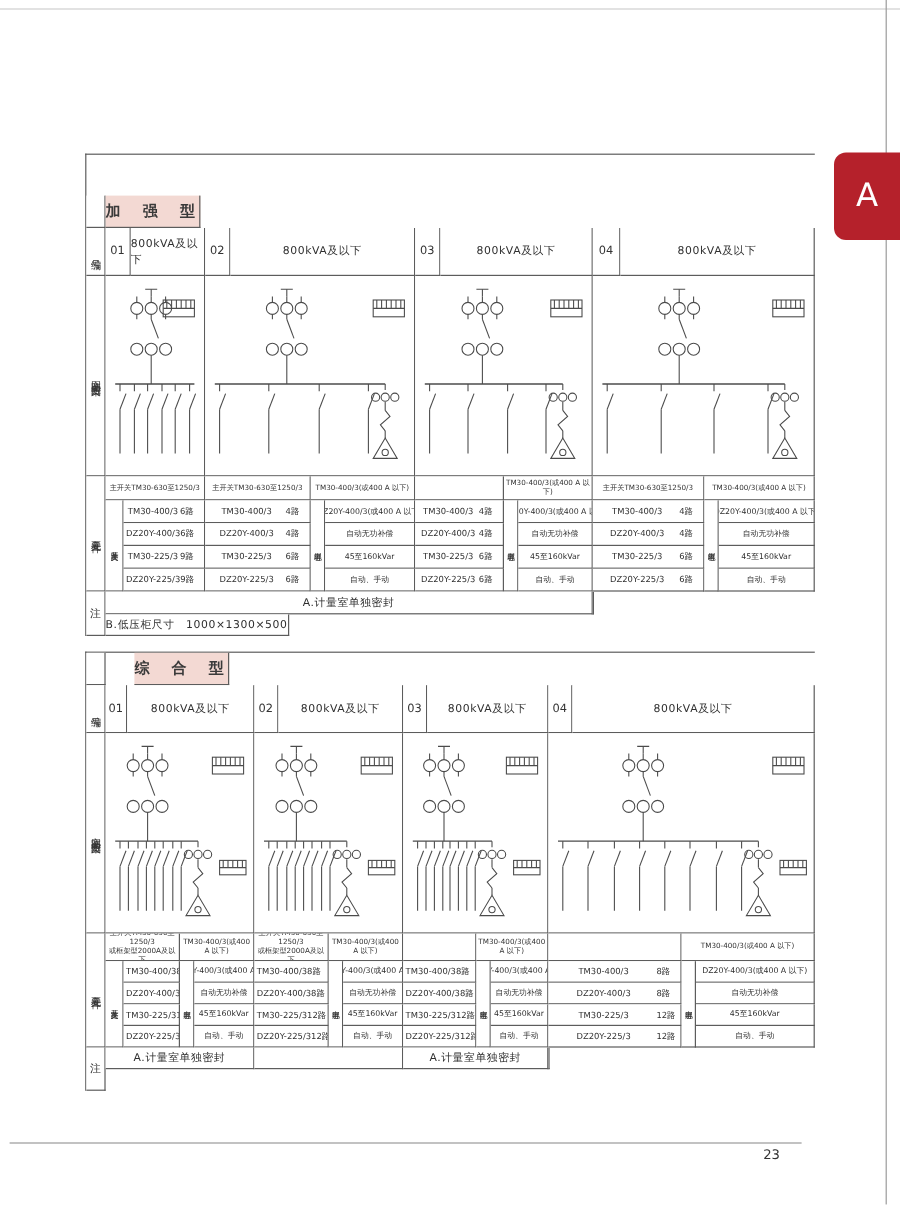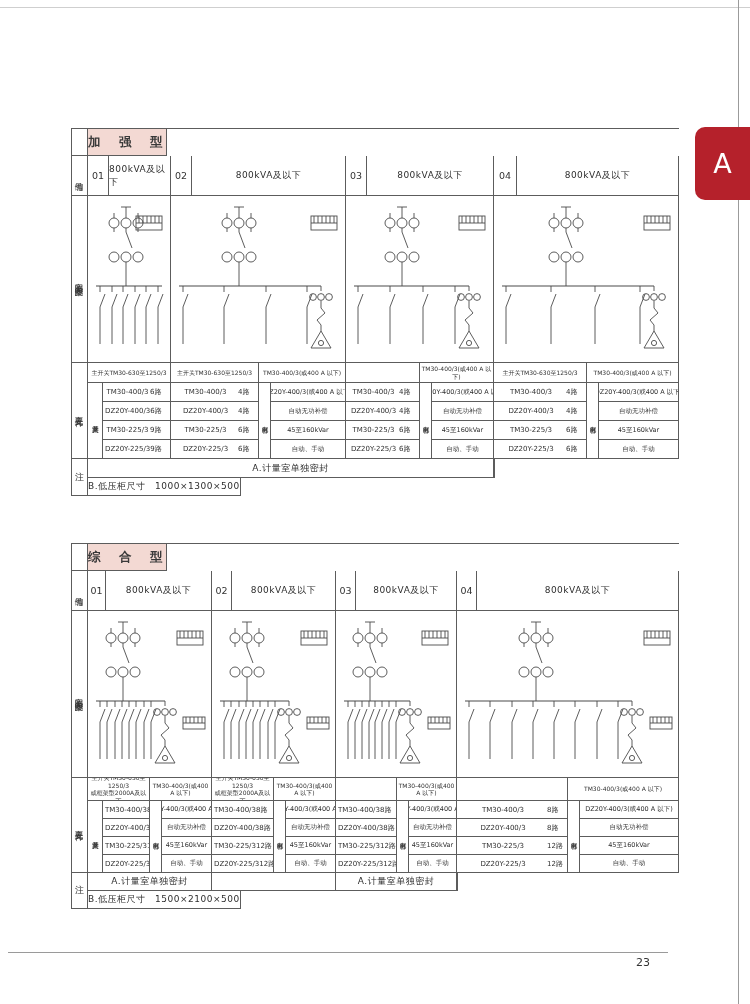--- a/index.html
+++ b/index.html
@@ -56,21 +56,21 @@
 
 <div class="page">
   <div class="top-hairline"></div>
   <div class="right-border"></div>
 
   <div class="side-tab" style="background: rgb(181, 33, 43);">
     <span>A</span>
   </div>
 
   <div id="table1" class="spec-table" style="top: 128px; width: 607px;">
-      <div class="row" style="height: 27px;">
+      <div class="row" style="height: 27px; margin-top: 34px;">
         <div class="cell" style="width: 16px;"></div>
         <div class="cell grow pink title">加　强　型</div>
       </div>
       <div class="row" style="height: 40px;">
         <div class="cell vtext" style="width: 16px;">编号</div>
         <div class="cell numcell" style="width: 21px;">01</div>
         <div class="cell rating" style="width: 62px;">800kVA及以下</div>
         <div class="cell numcell" style="width: 21px;">02</div>
         <div class="cell rating" style="width: 154px;">800kVA及以下</div>
         <div class="cell numcell" style="width: 21px;">03</div>
@@ -433,21 +433,21 @@
             <div class="cell notecell" style="width: 406px;">A.计量室单独密封</div>
             <div class="cell notecell grow"></div>
           </div>
           <div class="row" style="height: 18px;">
             <div class="cell grow notecell">B.低压柜尺寸　1000×1300×500</div>
           </div>
         </div>
       </div>
     </div>
   <div id="table2" class="spec-table" style="top: 543px; width: 607px;">
-      <div class="row" style="height: 27px;">
+      <div class="row" style="height: 27px; gap: 24px;">
         <div class="cell" style="width: 16px;"></div>
         <div class="cell grow pink title">综　合　型</div>
       </div>
       <div class="row" style="height: 40px;">
         <div class="cell vtext" style="width: 16px;">编号</div>
         <div class="cell numcell" style="width: 18px;">01</div>
         <div class="cell rating" style="width: 106px;">800kVA及以下</div>
         <div class="cell numcell" style="width: 20px;">02</div>
         <div class="cell rating" style="width: 104px;">800kVA及以下</div>
         <div class="cell numcell" style="width: 20px;">03</div>
@@ -896,22 +896,19 @@
       </div>
       <div class="row" style="height: 36px;">
         <div class="cell notelab" style="width: 16px;">注</div>
         <div class="col grow">
           <div class="row" style="height: 18px;">
             <div class="cell notecell" style="width: 124px;">A.计量室单独密封</div>
             <div class="cell notecell" style="width: 124px;"></div>
             <div class="cell notecell" style="width: 121px;">A.计量室单独密封</div>
             <div class="cell notecell grow"></div>
           </div>
-          <div class="row" style="height: 18px;">
-            <div class="cell grow notecell">B.低压柜尺寸　1500×2100×500</div>
-          </div>
         </div>
       </div>
     </div>
 
   <div class="bottom-rule"></div>
   <div class="page-number">23</div>
 </div>
 
 </body></html>

